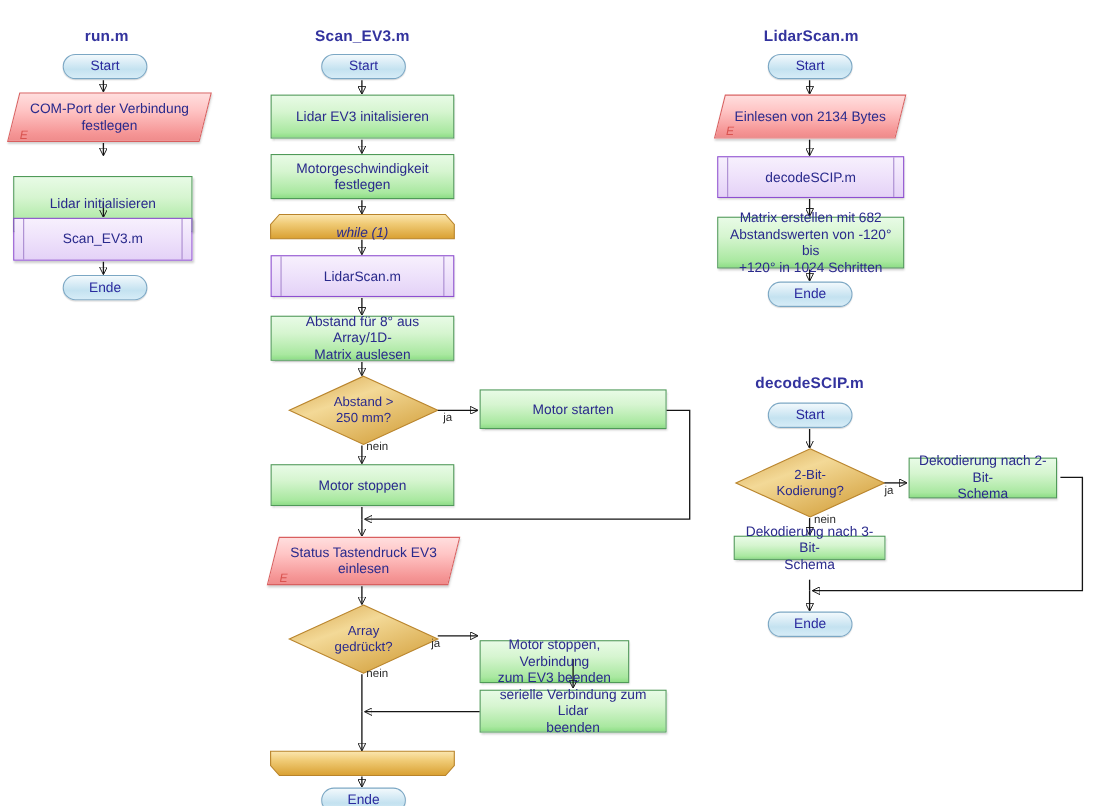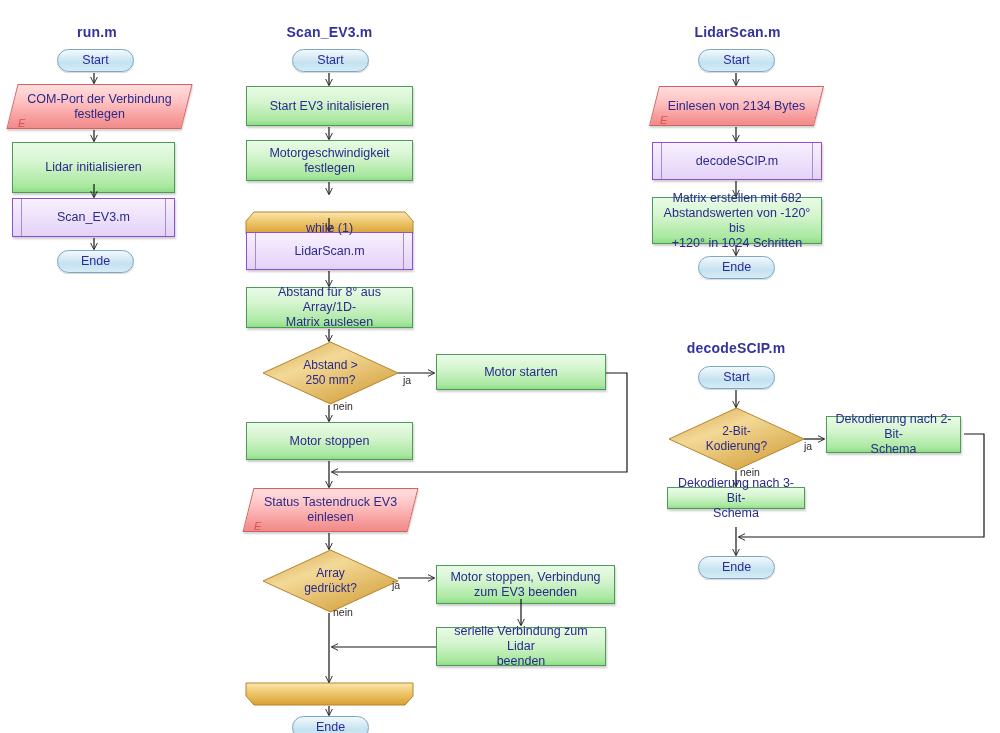--- a/index.html
+++ b/index.html
@@ -163,21 +163,21 @@
     <span class="txt">Start</span>
   </div>
 
   <div class="io-wrap" style="left:12px; top:68px; width:175px; height:45px;">
     <div class="io-shape"></div>
     <div class="io-text">COM-Port der Verbindung
 festlegen</div>
     <div class="io-e">E</div>
   </div>
 
-  <div class="node proc" style="left:12px; top:126px; width:163px; height:51px;">
+  <div class="node proc" style="left:12px; top:144px; width:163px; height:51px;">
     <span class="txt">Lidar initialisieren</span>
   </div>
 
   <div class="node subproc" style="left:12px; top:182px; width:163px; height:39px;">
     <span class="txt">Scan_EV3.m</span>
   </div>
 
   <div class="node term" style="left:57px; top:234px; width:77px; height:23px;">
     <span class="txt">Ende</span>
   </div>
@@ -194,29 +194,29 @@
     <line x1="94" y1="222" x2="94" y2="233" marker-end="url(#arw)"></line>
   </svg>
 
   <div class="col-title" style="left:272px; top:8px; width:115px;">Scan_EV3.m</div>
 
   <div class="node term" style="left:292px; top:33px; width:77px; height:23px;">
     <span class="txt">Start</span>
   </div>
 
   <div class="node proc" style="left:246px; top:70px; width:167px; height:40px;">
-    <span class="txt">Start EV3 initalisieren</span>
+    <span class="txt">Lidar EV3 initalisieren</span>
   </div>
 
   <div class="node proc" style="left:246px; top:124px; width:167px; height:41px;">
     <span class="txt">Motorgeschwindigkeit
 festlegen</span>
   </div>
 
-  <div class="loop" style="left:246px; top:196px; width:167px; height:32px;">
+  <div class="loop" style="left:246px; top:179px; width:167px; height:32px;font-style:italic;">
     <svg viewBox="0 0 167 22" preserveAspectRatio="none" style="width:167px;height:22px;">
       <defs>
         <linearGradient id="goldgrad" x1="0" y1="0" x2="0" y2="1">
           <stop offset="0%" stop-color="#fbe6b0"></stop>
           <stop offset="38%" stop-color="#f0cb76"></stop>
           <stop offset="100%" stop-color="#d9a032"></stop>
         </linearGradient>
         <linearGradient id="goldgrad2" x1="0.1" y1="0" x2="0.9" y2="1">
           <stop offset="0%" stop-color="#d8a851"></stop>
           <stop offset="35%" stop-color="#f3d997"></stop>
@@ -261,21 +261,21 @@
   </div>
 
   <div class="dec-wrap" style="left:263px; top:534px; width:135px; height:62px;">
     <svg viewBox="0 0 135 62" preserveAspectRatio="none" style="width:135px;height:62px;">
       <polygon points="67.5,0 135,31 67.5,62 0,31" fill="url(#goldgrad2)" stroke="#b8832a" stroke-width="1"></polygon>
     </svg>
     <div class="dec-text">Array
 gedrückt?</div>
   </div>
 
-  <div class="node proc" style="left:436px; top:549px; width:179px; height:39px;">
+  <div class="node proc" style="left:436px; top:566px; width:136px; height:39px;">
     <span class="txt">Motor stoppen, Verbindung
 zum EV3 beenden</span>
   </div>
 
   <div class="node proc" style="left:436px; top:611px; width:170px; height:39px;">
     <span class="txt">serielle Verbindung zum Lidar
 beenden</span>
   </div>
 
   <div class="loop" style="left:246px; top:667px; width:167px; height:22px;">

